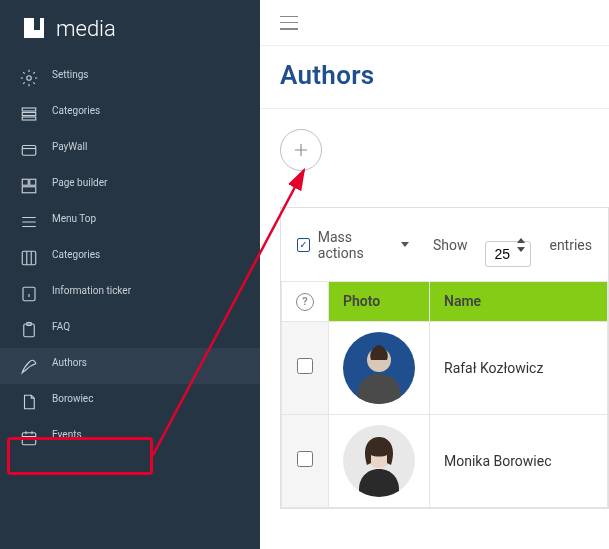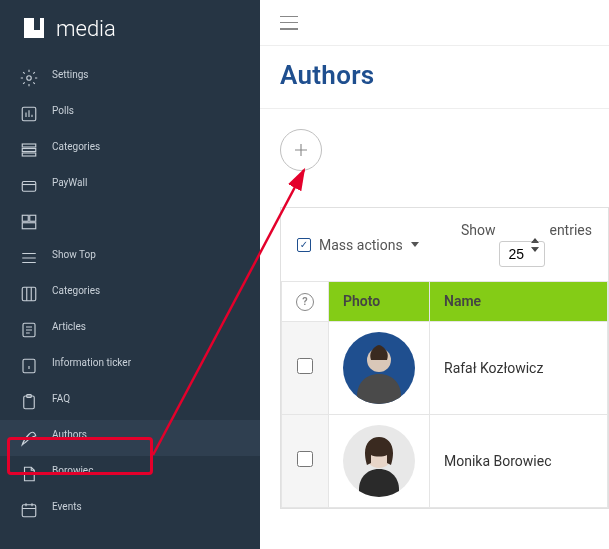--- a/index.html
+++ b/index.html
@@ -18,21 +18,21 @@
 .hamburger { width: 18px; height: 14px; display: flex; flex-direction: column; justify-content: space-between; cursor: pointer; }
 .hamburger span { height: 1.5px; background: #888; }
 .page-title { padding: 14px 20px 18px; font-size: 26px; font-weight: 600; color: #1f4f8f; letter-spacing: 0.3px; border-bottom: 1px solid #eee; }
 .content-body { padding: 20px 0 0 20px; }
 .add-btn { width: 42px; height: 42px; border: 1px solid #c0c0c0; border-radius: 50%; background: #fff; display: flex; align-items: center; justify-content: center; cursor: pointer; color: #888; font-size: 22px; margin-bottom: 36px; }
 .panel { border: 1px solid #e0e0e0; background: #fff; margin-left: 0; padding: 14px 0 0 0; }
 .panel-controls { display: flex; align-items: center; gap: 24px; padding: 0 16px 14px; }
 .mass-actions { display: flex; align-items: center; gap: 8px; cursor: pointer; color: #555; }
 .mass-actions .chk { width: 14px; height: 14px; border: 1.5px solid #1f4f8f; border-radius: 2px; display: flex; align-items: center; justify-content: center; color: #1f4f8f; font-size: 10px; }
 .caret { width: 0; height: 0; border-left: 4px solid transparent; border-right: 4px solid transparent; border-top: 5px solid #555; }
-.show-entries { display: flex; gap: 4px; color: #555; margin-left: auto; }
+.show-entries { display: flex; align-items: center; gap: 18px; color: #555; margin-left: auto; }
 .show-entries select { padding: 4px 20px 4px 8px; border: 1px solid #ccc; border-radius: 3px; background: #fff; font-size: 14px; appearance: none; margin-top: 19px; }
 .sel-wrap { position: relative; }
 .sel-wrap::after { content: ""; position: absolute; right: 6px; top: 50%; transform: translateY(-50%); width: 8px; height: 12px; background: linear-gradient(#555,#555) center 2px/6px 1.5px no-repeat, linear-gradient(#555,#555) center 8px/6px 1.5px no-repeat; pointer-events: none; }
 .sort-icons { display:inline-block; position:relative; width:8px; height:14px; }
 .sort-icons::before { content:""; position:absolute; left:0; top:0; border-left:4px solid transparent; border-right:4px solid transparent; border-bottom:5px solid #444; }
 .sort-icons::after { content:""; position:absolute; left:0; bottom:0; border-left:4px solid transparent; border-right:4px solid transparent; border-top:5px solid #444; }
 table { width: 100%; border-collapse: collapse; }
 th, td { border: 1px solid #e5e5e5; padding: 10px 14px; text-align: left; vertical-align: middle; }
 th { background: #84cc16; font-weight: 600; color: #444; font-size: 14px; }
 th.chk-col, td.chk-col { width: 44px; text-align: center; background: #f5f5f5; }
@@ -59,29 +59,20 @@
           <svg width="18" height="18" viewBox="0 0 24 24">
             <circle cx="12" cy="12" r="3"></circle>
             <path d="M12 1v3M12 20v3M4.2 4.2l2.1 2.1M17.7 17.7l2.1 2.1M1 12h3M20 12h3M4.2 19.8l2.1-2.1M17.7 6.3l2.1-2.1"></path>
           </svg>
         </span>
         <span>Settings</span>
       </div>
     <div class="nav-item">
         <span class="icon">
           <svg width="18" height="18" viewBox="0 0 24 24">
-            <rect x="3" y="3" width="18" height="18" rx="2"></rect>
-            <path d="M8 16V10M12 16V7M16 16v-3"></path>
-          </svg>
-        </span>
-        <span>Polls</span>
-      </div>
-    <div class="nav-item">
-        <span class="icon">
-          <svg width="18" height="18" viewBox="0 0 24 24">
             <rect x="3" y="4" width="18" height="4"></rect>
             <rect x="3" y="10" width="18" height="4"></rect>
             <rect x="3" y="16" width="18" height="4"></rect>
           </svg>
         </span>
         <span>Categories</span>
       </div>
     <div class="nav-item">
         <span class="icon">
           <svg width="18" height="18" viewBox="0 0 24 24">
@@ -92,46 +83,38 @@
         <span>PayWall</span>
       </div>
     <div class="nav-item">
         <span class="icon">
           <svg width="18" height="18" viewBox="0 0 24 24">
             <rect x="3" y="3" width="8" height="8"></rect>
             <rect x="13" y="3" width="8" height="8"></rect>
             <rect x="3" y="13" width="18" height="8"></rect>
           </svg>
         </span>
+        <span>Page builder</span>
       </div>
     <div class="nav-item">
         <span class="icon">
           <svg width="18" height="18" viewBox="0 0 24 24">
             <path d="M3 6h18M3 12h18M3 18h18"></path>
           </svg>
         </span>
-        <span>Show Top</span>
+        <span>Menu Top</span>
       </div>
     <div class="nav-item">
         <span class="icon">
           <svg width="18" height="18" viewBox="0 0 24 24">
             <rect x="3" y="3" width="18" height="18" rx="2"></rect>
             <path d="M9 3v18M15 3v18"></path>
           </svg>
         </span>
         <span>Categories</span>
-      </div>
-    <div class="nav-item">
-        <span class="icon">
-          <svg width="18" height="18" viewBox="0 0 24 24">
-            <rect x="4" y="3" width="16" height="18" rx="2"></rect>
-            <path d="M8 8h8M8 12h8M8 16h5"></path>
-          </svg>
-        </span>
-        <span>Articles</span>
       </div>
     <div class="nav-item">
         <span class="icon">
           <svg width="18" height="18" viewBox="0 0 24 24">
             <rect x="4" y="3" width="16" height="18" rx="2"></rect>
             <path d="M12 8v.01M12 12v4"></path>
           </svg>
         </span>
         <span>Information ticker</span>
       </div>

